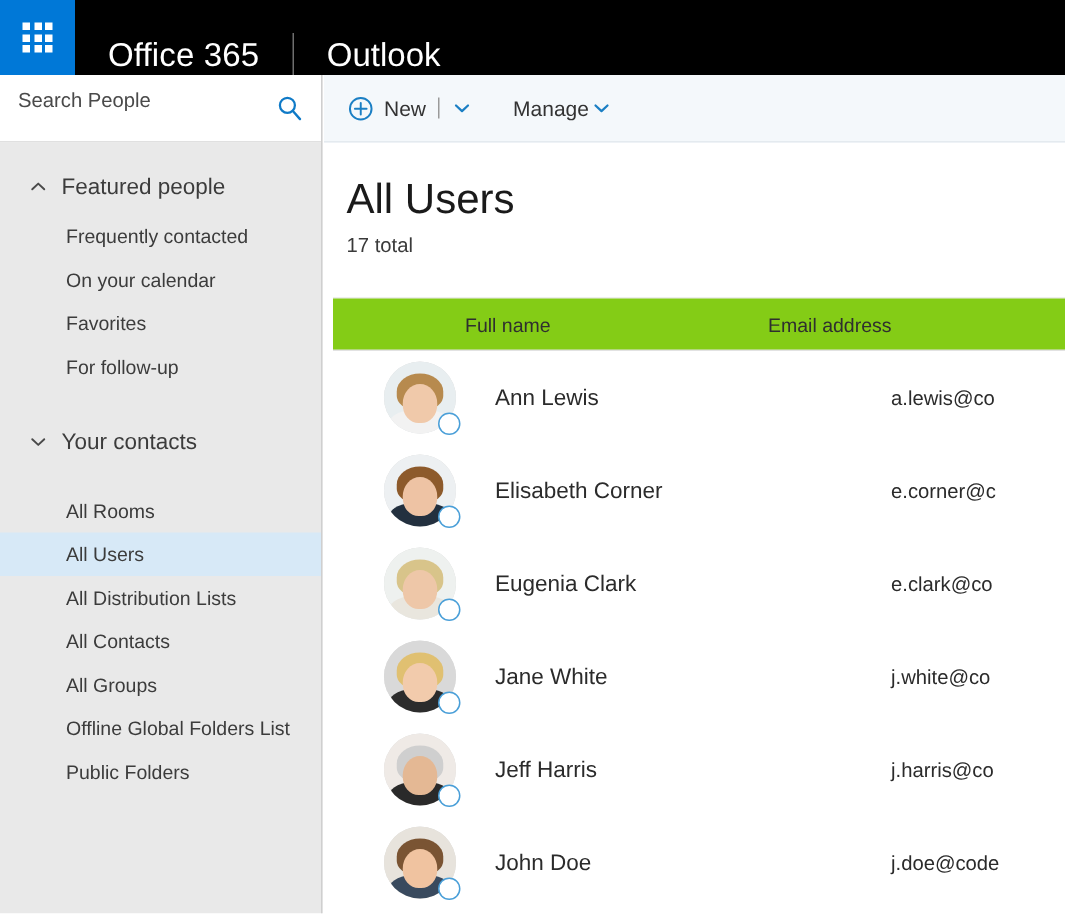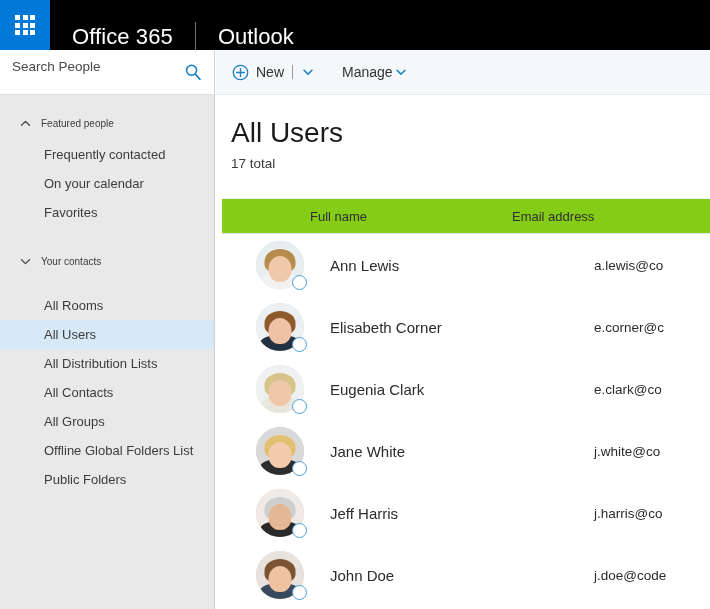--- a/index.html
+++ b/index.html
@@ -96,21 +96,21 @@
     cursor: pointer;
     user-select: none;
   }
   .nav-section .chev {
     width: 14px; height: 14px;
     margin-right: 9px;
     flex: 0 0 14px;
     display: flex; align-items: center; justify-content: center;
   }
   .nav-section-label {
-    font-size: 10px;
+    font-size: 15px;
     font-weight: 400;
     color: #3c3c3c;
     white-space: nowrap;
   }
   .nav-children { padding: 3px 0 0 0; }
   .nav-item {
     padding: 7px 0 7px 44px;
     font-size: 13px;
     color: #3c3c3c;
     cursor: pointer;
@@ -298,20 +298,21 @@
           <svg width="13" height="13" viewBox="0 0 13 13" aria-hidden="true">
             <polyline points="2.5,8.2 6.5,4.4 10.5,8.2" fill="none" stroke="#4a4a4a" stroke-width="1.3" stroke-linecap="round" stroke-linejoin="round"></polyline>
           </svg>
         </span>
         <span class="nav-section-label">Featured people</span>
       </div>
       <div class="nav-children">
         <div class="nav-item">Frequently contacted</div>
         <div class="nav-item">On your calendar</div>
         <div class="nav-item">Favorites</div>
+        <div class="nav-item">For follow-up</div>
       </div>
 
       <div class="gap-lg"></div>
 
       <div class="nav-section">
         <span class="chev">
           <svg width="13" height="13" viewBox="0 0 13 13" aria-hidden="true">
             <polyline points="2.5,4.8 6.5,8.6 10.5,4.8" fill="none" stroke="#4a4a4a" stroke-width="1.3" stroke-linecap="round" stroke-linejoin="round"></polyline>
           </svg>
         </span>

